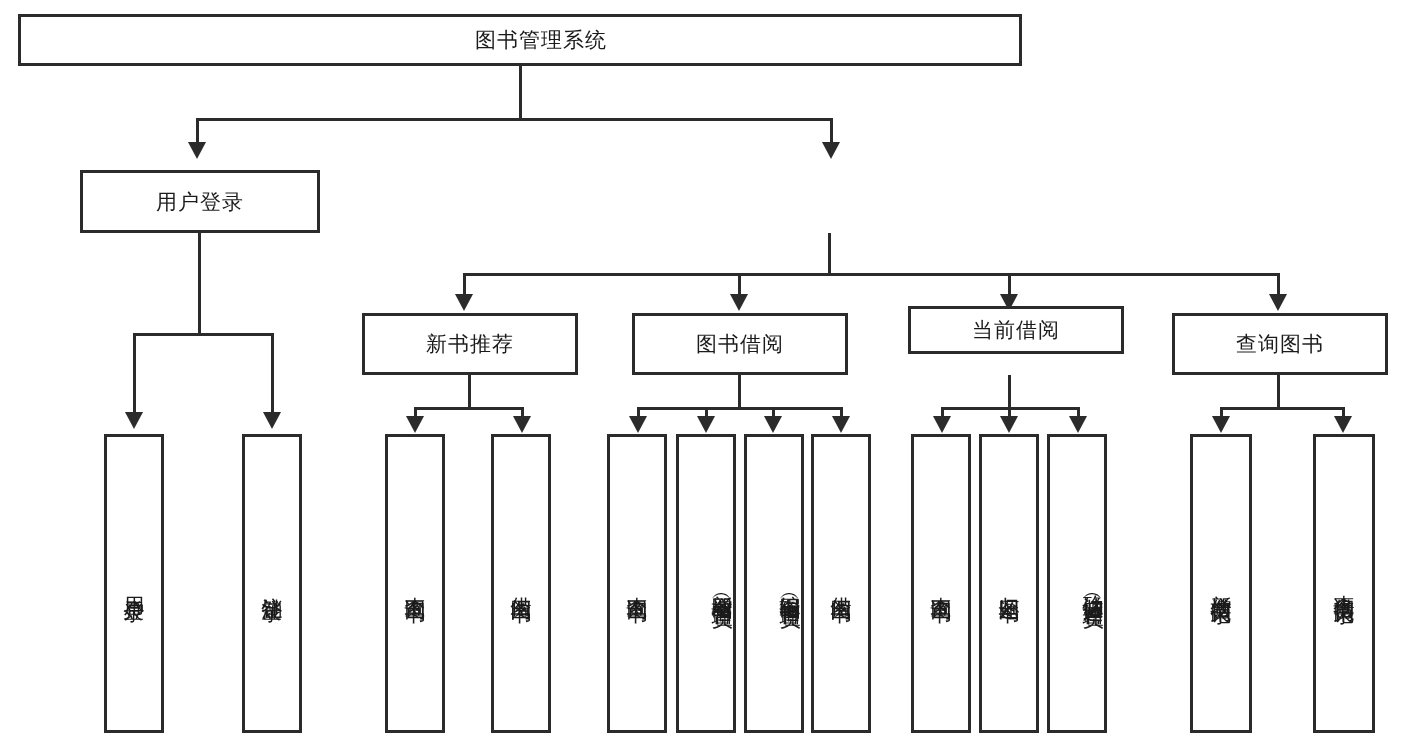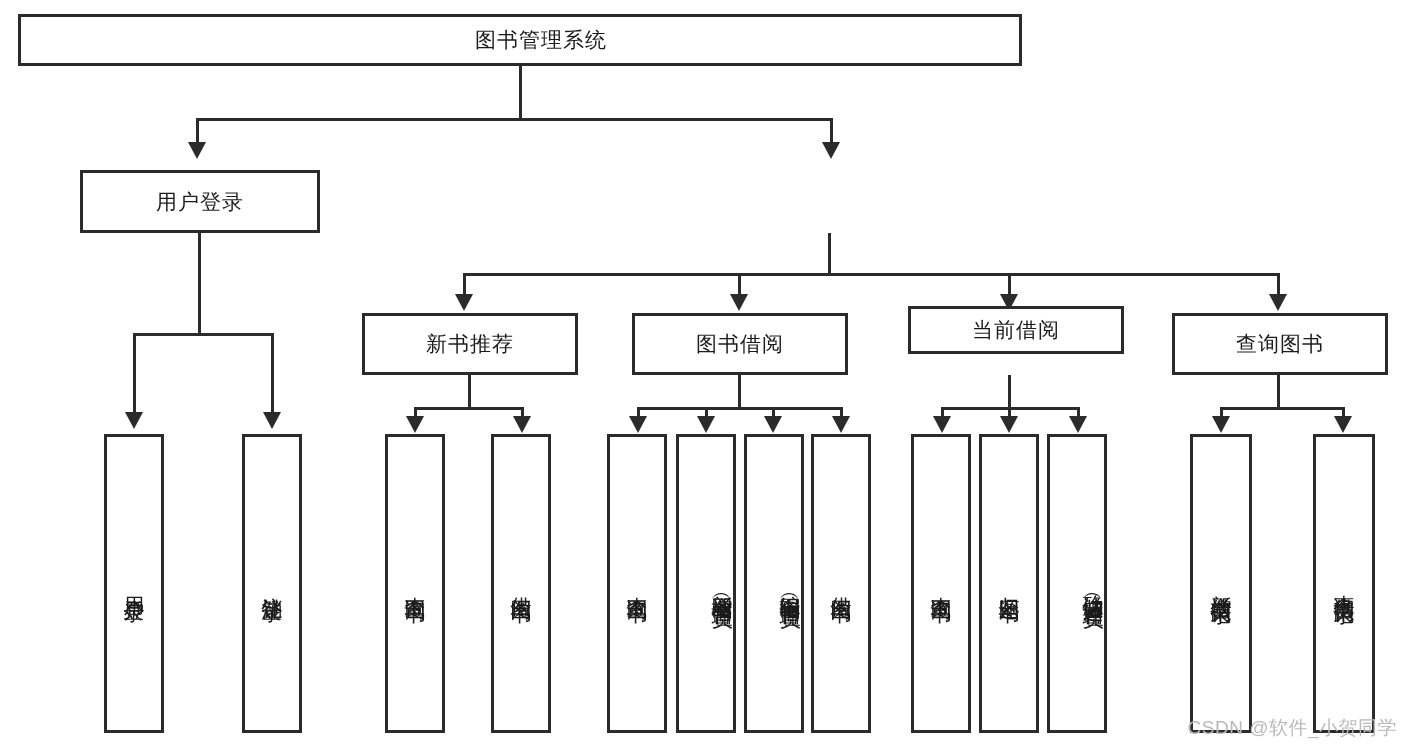--- a/index.html
+++ b/index.html
@@ -166,15 +166,14 @@
   <div class="node vert topalign" style="left:744px; top:434px; width:60px; height:299px;">编辑图书（管理员）</div>
   <div class="node vert midalign" style="left:811px; top:434px; width:60px; height:299px;">借阅图书</div>
 
   <div class="node vert midalign" style="left:911px; top:434px; width:60px; height:299px;">查询图书</div>
   <div class="node vert midalign" style="left:979px; top:434px; width:60px; height:299px;">归还图书</div>
   <div class="node vert topalign" style="left:1047px; top:434px; width:60px; height:299px;">确认归还（管理员）</div>
 
   <div class="node vert midalign" style="left:1190px; top:434px; width:62px; height:299px;">新增借阅记录</div>
   <div class="node vert midalign" style="left:1313px; top:434px; width:62px; height:299px;">查询借阅记录</div>
 
-  <div id="watermark">CSDN @软件_小贺同学</div>
 
 </div>
 
 </body></html>

